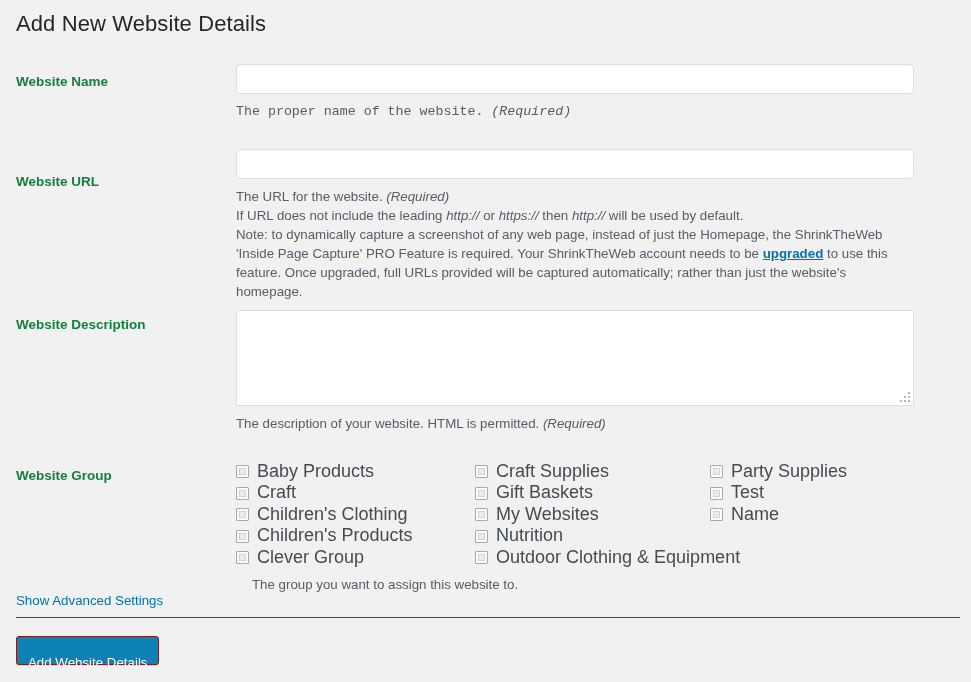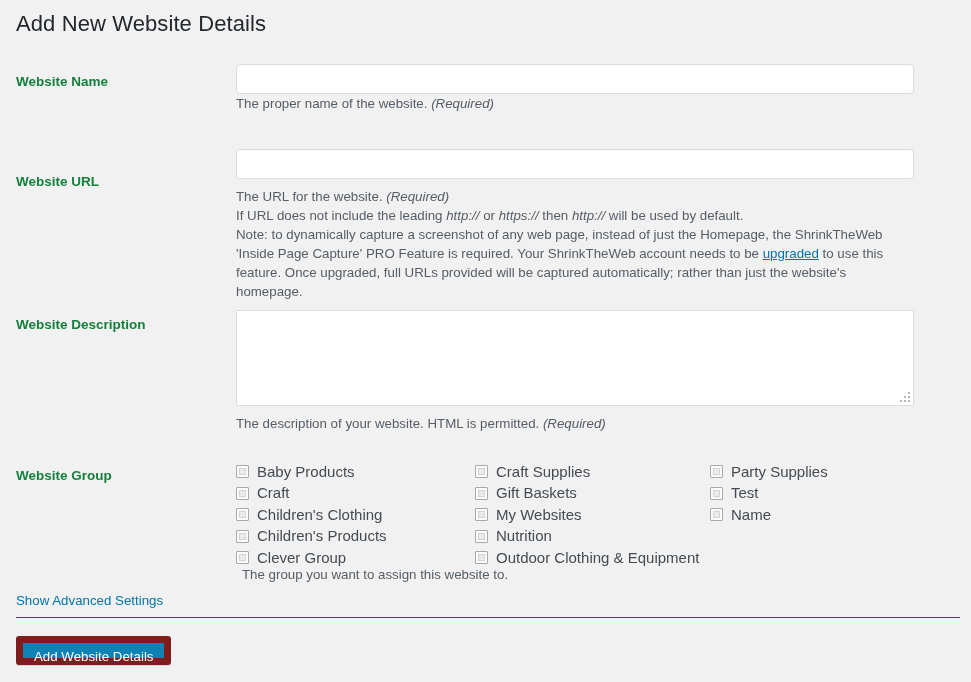--- a/index.html
+++ b/index.html
@@ -102,20 +102,21 @@
     color: #555d66;
     line-height: 19px;
     margin: 0;
     padding: 0;
   }
   .help-text .req { font-style: italic; }
   .help-text .proto { font-style: italic; }
   .help-text a {
     color: #0073aa;
     text-decoration: underline;
+    font-weight: bold;
   }
 
   
   .group-cols {
     position: relative;
     width: 700px;
     height: 98px;
   }
   .group-col { position: absolute; top: 0; }
   .col-1 { left: 0px; }
@@ -143,30 +144,30 @@
     content: "";
     position: absolute;
     left: 2px;
     top: 2px;
     right: 2px;
     bottom: 2px;
     background: #ebebeb;
     border: 1px solid #d3d3d3;
   }
   .cb-label {
-    font-size: 15px;
+    font-size: 18px;
     color: #444b52;
     line-height: 1.2;
   }
 
   .group-help {
     font-size: 13.3px;
     color: #555d66;
     line-height: 19px;
-    margin: 6px;
+    margin: 16px;
   }
 
   
   .adv-link {
     position: absolute;
     left: 16px;
     top: 593px;
     font-size: 13.3px;
     font-weight: normal;
     color: #0073aa;
@@ -183,45 +184,45 @@
     border-top: 1px solid #0a5e84;
     margin: 0;
   }
 
   
   .submit-btn {
     position: absolute;
     left: 16px;
     top: 636px;
     height: 29px;
-    padding: 0 11px;
+    padding: 12px 11px;
     font-family: "Liberation Sans", sans-serif;
     font-size: 13.3px;
     color: #ffffff;
     background: #0e81b5;
-    border: 7px solid #7f1d1d;
+    border: 1px solid #7f1d1d;
     border-radius: 3px;
     box-shadow: 0 1px 0 rgba(0,0,0,0.12);
     cursor: pointer;
     line-height: 27px;
     white-space: nowrap;
   }
 </style>
 </head>
 <body>
 
 <div class="page">
 
   <h1 class="page-title">Add New Website Details</h1>
 
   <div class="form-row" style="top:64px;">
     <div class="row-label" style="top:9px;">Website Name</div>
     <div class="field-col">
       <input class="text-input" type="text" placeholder="" style="">
-      <p class="help-text" style="margin-top:0;"><span>The proper name of the website. </span><span class="req">(Required)</span></p>
+      <p class="help-text" style="margin-top:8px;font-family:Liberation Mono, monospace;"><span>The proper name of the website. </span><span class="req">(Required)</span></p>
     </div>
   </div>
 
   <div class="form-row" style="top:149px;">
     <div class="row-label" style="top:6px;margin-top:18px;">Website URL</div>
     <div class="field-col">
       <input class="text-input" type="text" placeholder="" style="">
       <p class="help-text" style="margin-top:8px;"><span>The URL for the website. </span><span class="req">(Required)</span><br><span>If URL does not include the leading </span><span class="proto">http://</span><span> or </span><span class="proto">https://</span><span> then </span><span class="proto">http://</span><span> will be used by default.</span><br><span>Note: to dynamically capture a screenshot of any web page, instead of just the Homepage, the ShrinkTheWeb 'Inside Page Capture' PRO Feature is required. Your ShrinkTheWeb account needs to be </span><a href="#">upgraded</a><span> to use this feature. Once upgraded, full URLs provided will be captured automatically; rather than just the website's homepage.</span></p>
     </div>
   </div>

